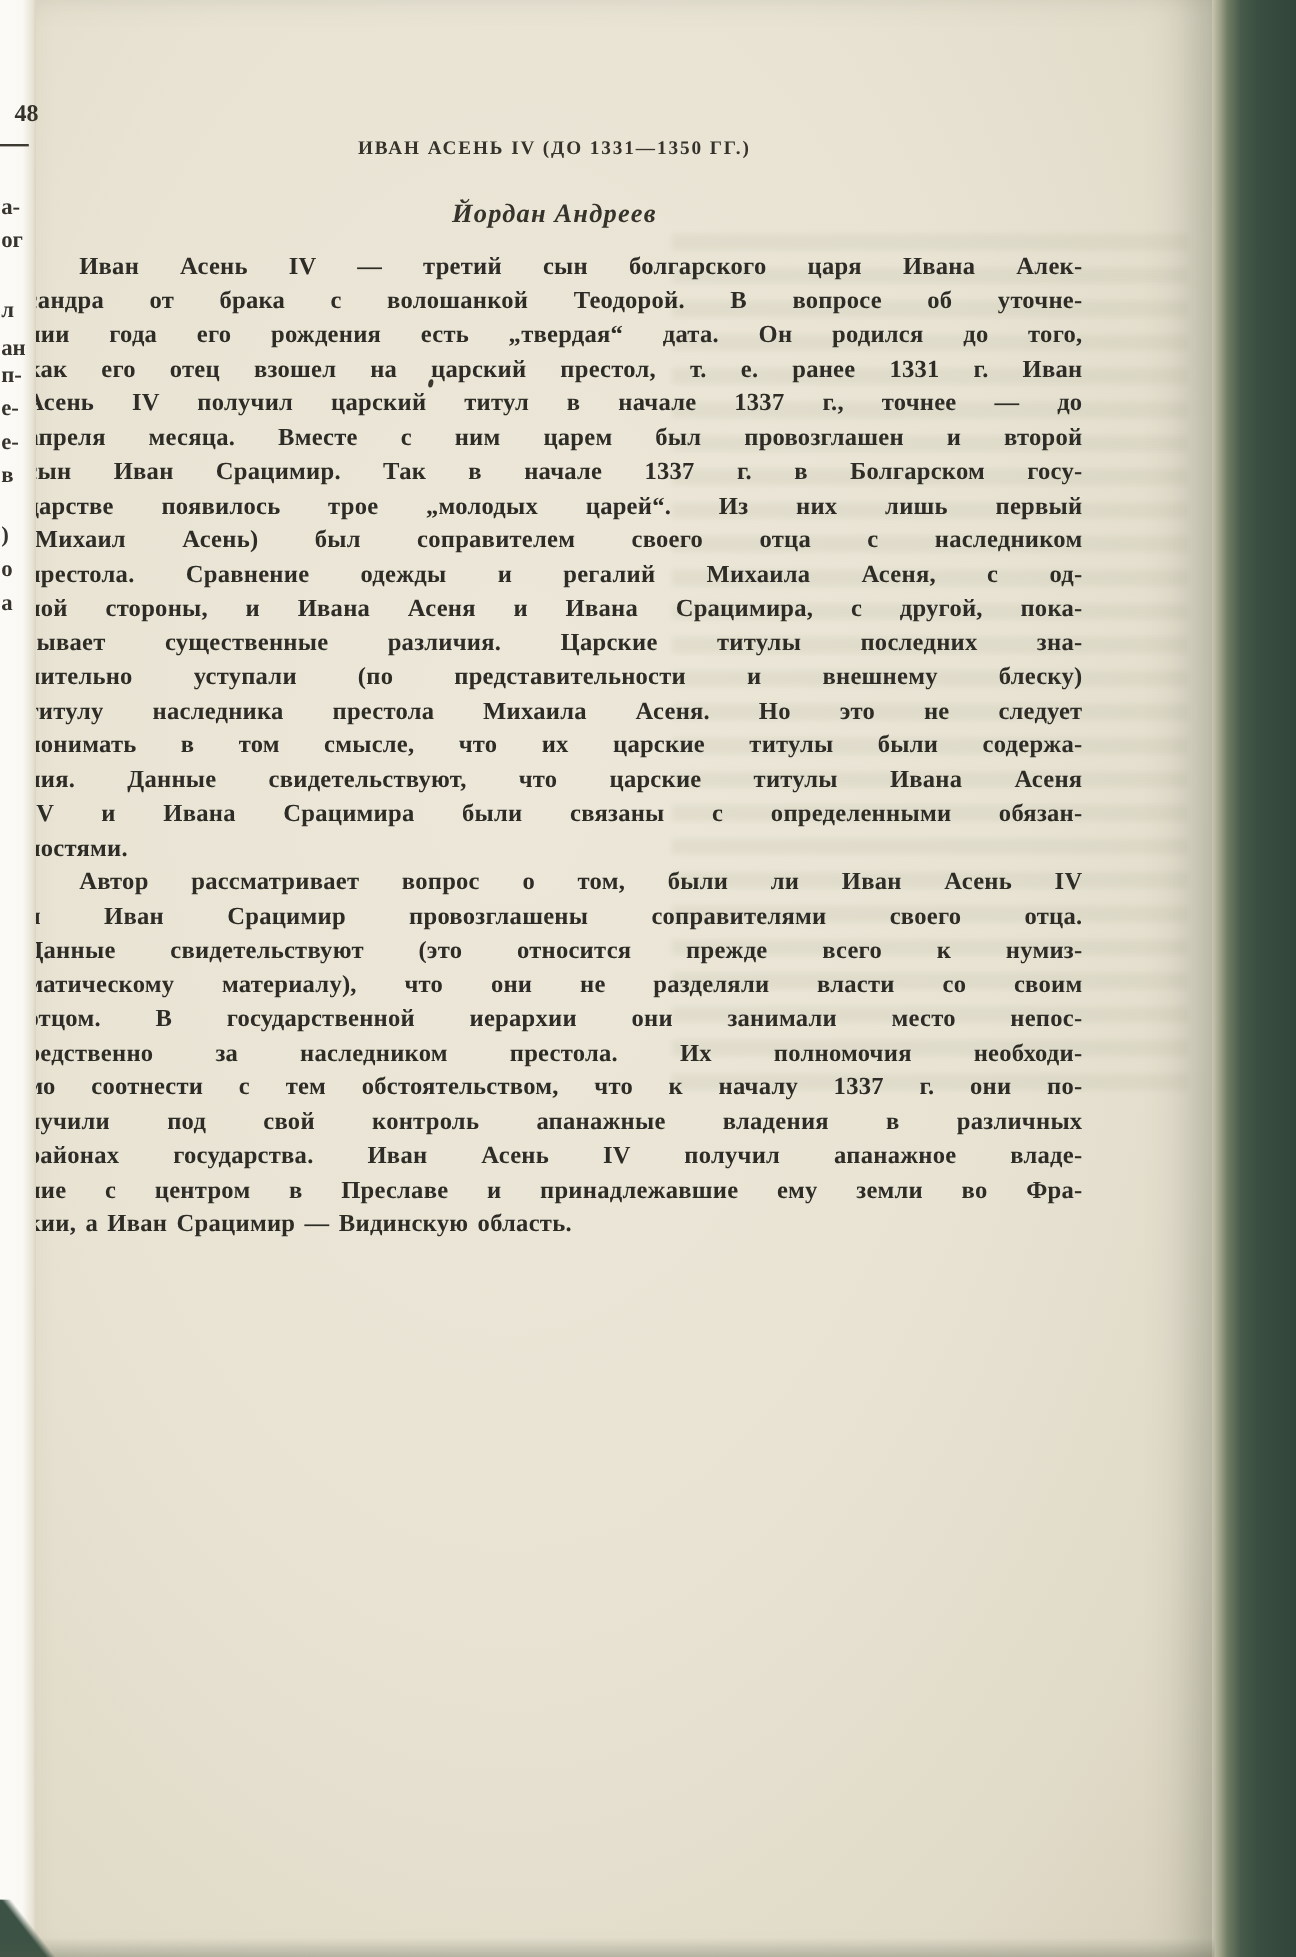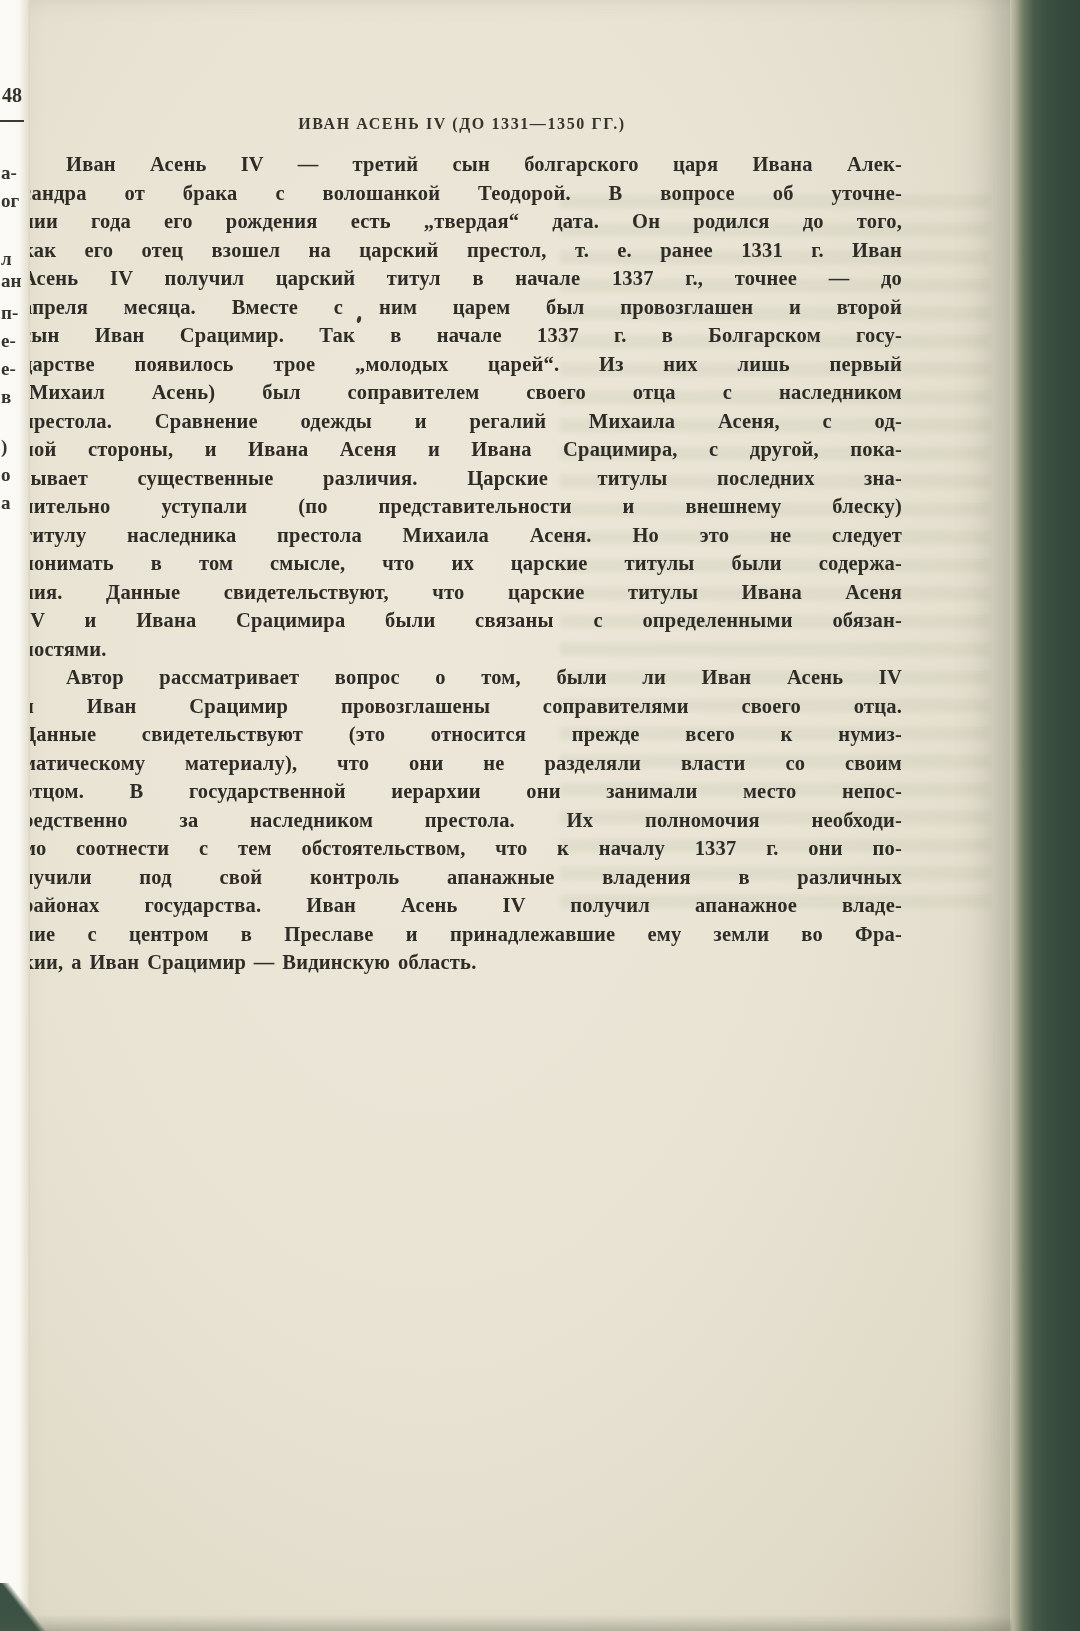--- a/index.html
+++ b/index.html
@@ -85,42 +85,42 @@
   .line.last   { text-align-last: left; }
   
   .left-strip {
     position: absolute;
     left: 0; top: 0;
     width: 30px; height: 100%;
     background: linear-gradient(90deg, #fbfaf6 0%, #faf9f4 62%, #e6e1d2 92%, #d9d3c1 100%);
   }
   .pgnum {
     position: absolute;
-    left: 2px; top: 84px;
+    left: 12px; top: 84px;
     font-weight: 700;
     font-size: 20px;
     color: #34322a;
   }
   .rule {
     position: absolute;
     left: 0; top: 120px;
     width: 24px; height: 2px;
     background: #3c3a31;
   }
   .frag {
     position: absolute;
     left: 1px;
     font-weight: 600;
     font-size: 19px;
     color: #36342c;
   }
   .f0  { top: 162px; }
   .f1  { top: 190px; }
   .f2  { top: 248px; }
-  .f3  { top: 270px; }
+  .f3  { top: 280px; }
   .f4  { top: 302px; }
   .f5  { top: 330px; }
   .f6  { top: 358px; }
   .f7  { top: 386px; }
   .f8  { top: 436px; }
   .f9  { top: 464px; }
   .f10 { top: 492px; }
   
   .speck {
     position: absolute;
@@ -156,20 +156,21 @@
 </head>
 <body>
 
 <div class="scan">
 
   <div class="page">
     <div class="ghost"></div>
 
     <div class="content">
       <h1 class="title">ИВАН АСЕНЬ IV (ДО 1331—1350 ГГ.)</h1>
+      <div class="author">Йордан Андреев</div>
 
       <div class="body-text">
         <div class="para">
           <div class="line indent">Иван Асень IV — третий сын болгарского царя Ивана Алек-</div>
           <div class="line">сандра от брака с волошанкой Теодорой. В вопросе об уточне-</div>
           <div class="line">нии года его рождения есть „твердая“ дата. Он родился до того,</div>
           <div class="line">как его отец взошел на царский престол, т. е. ранее 1331 г. Иван</div>
           <div class="line">Асень IV получил царский титул в начале 1337 г., точнее — до</div>
           <div class="line">апреля месяца. Вместе с ним царем был провозглашен и второй</div>
           <div class="line">сын Иван Срацимир. Так в начале 1337 г. в Болгарском госу-</div>

